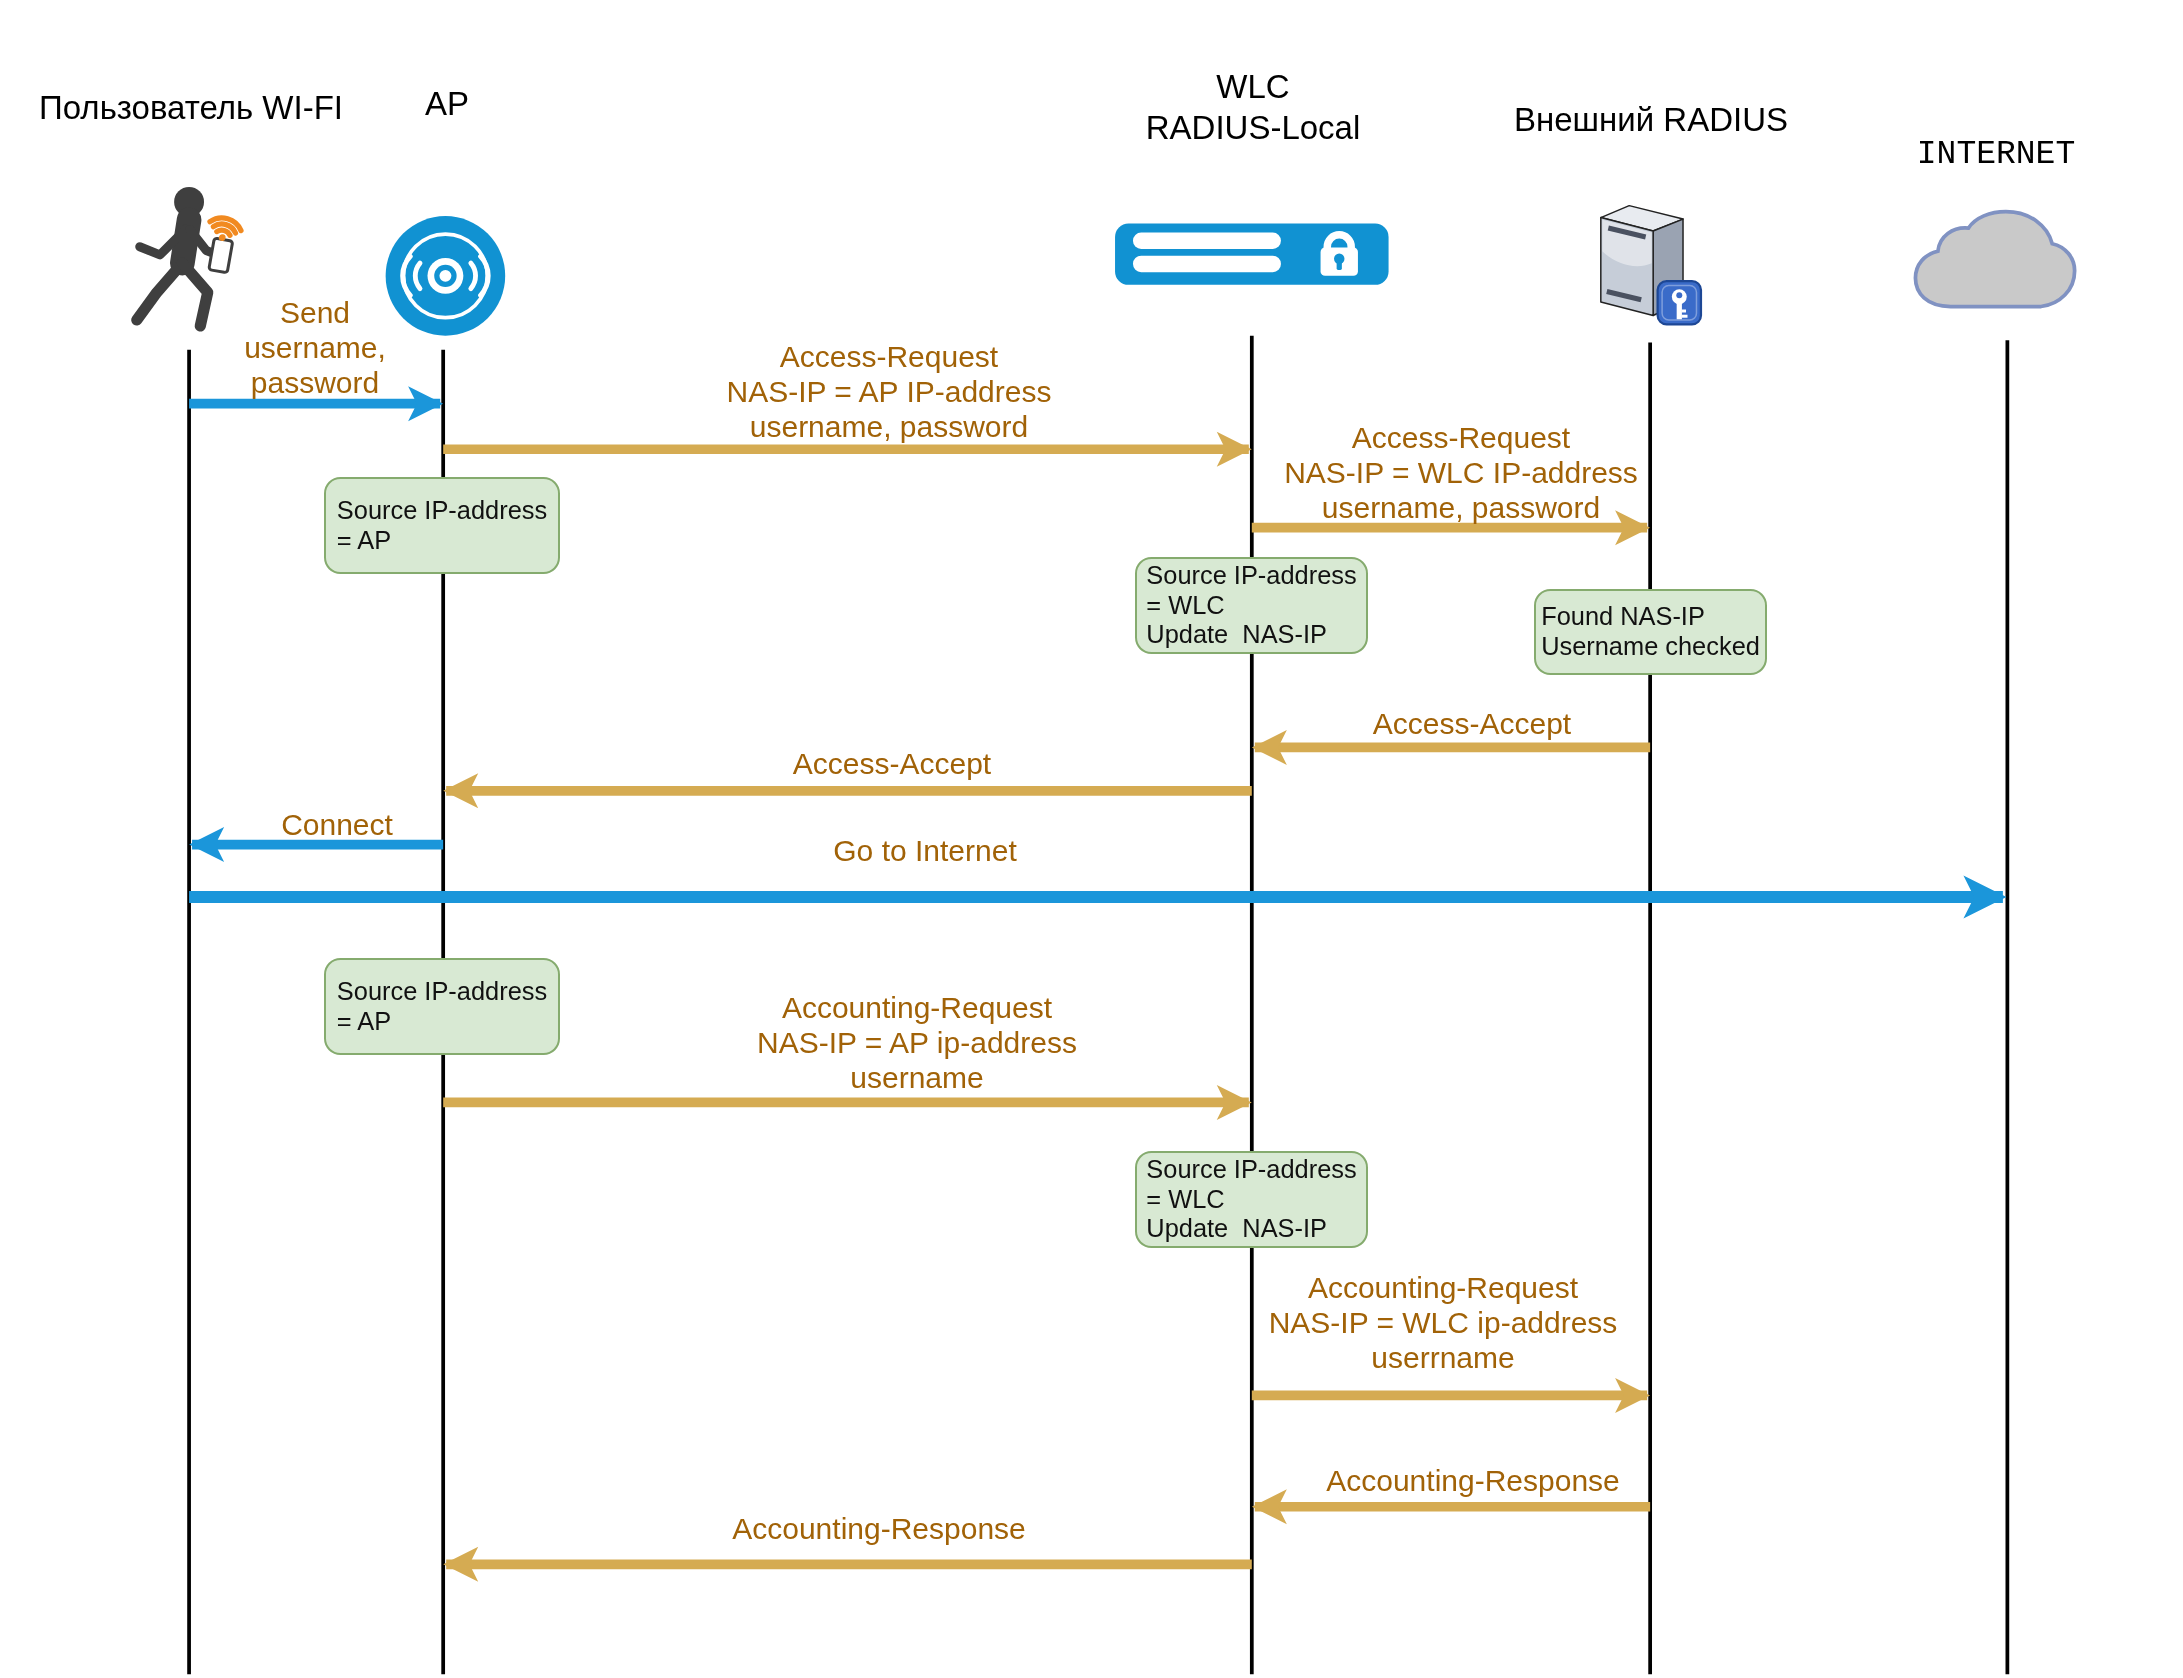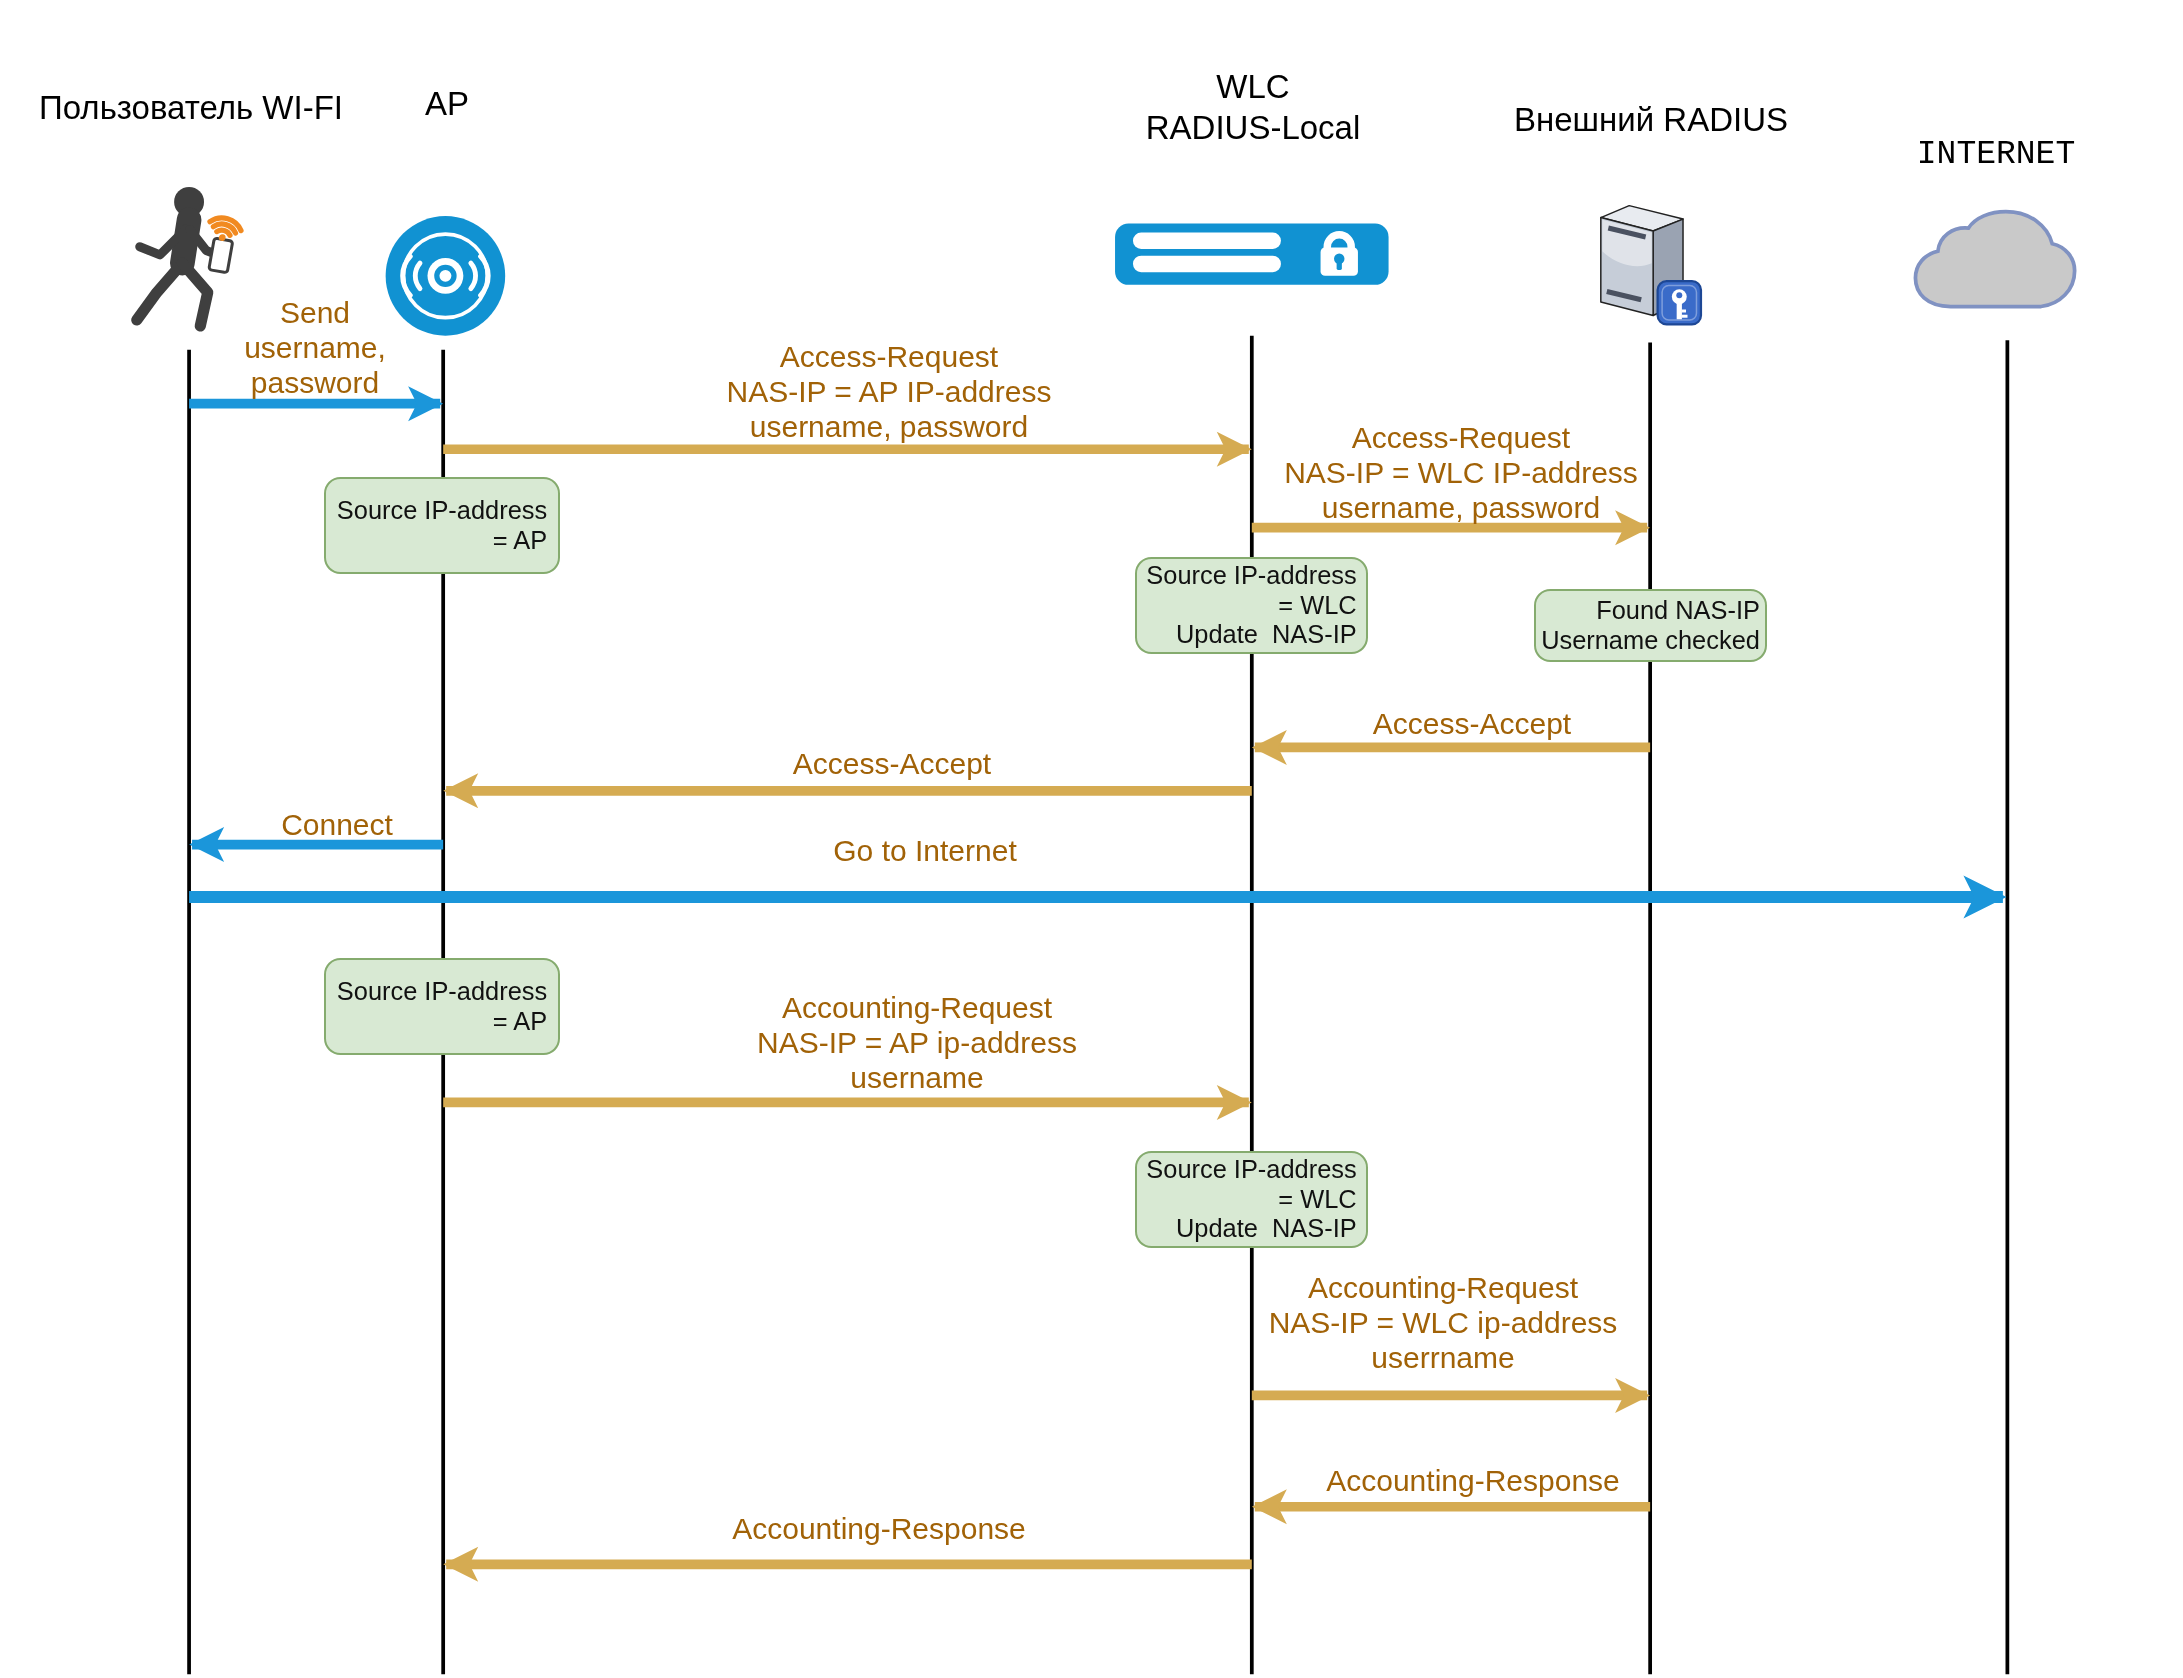--- a/index.html
+++ b/index.html
@@ -31,21 +31,21 @@
   }
   .note{
     position:absolute;
     box-sizing:border-box;
     background:var(--note_fill,#d8e9d3);
     border:2.2px solid var(--note_border,#85ab6e);
     border-radius:16.4px;
     display:flex;
     align-items:center;
     justify-content:center;
-    text-align:right;
+    text-align:left;
     font-size:25.4px;
     line-height:1.18;
     color:#111;
     white-space:pre-wrap;
   }
   .lifeline{stroke:var(--lifeline,#000);stroke-width:5;}
   .msg{fill:none;}
   .msg.wifi{stroke:var(--wifi_arrow,#1b96da);stroke-width:13;}
   .msg.wifi.wide{stroke-width:16;}
   .msg.radius{stroke:var(--radius_arrow,#d5ab52);stroke-width:13;}
@@ -187,21 +187,21 @@
 NAS-IP = WLC ip-address
 userrname</div>
   <div class="mlabel" style="left:1473px;top:1481px;">Accounting-Response</div>
   <div class="mlabel" style="left:879px;top:1529px;">Accounting-Response</div>
 
   <div class="note" style="left:324px;top:477px;width:236px;height:97px;">Source IP-address
 = AP</div>
   <div class="note" style="left:1135px;top:557px;width:233px;height:97px;">Source IP-address
 = WLC
 Update  NAS-IP</div>
-  <div class="note" style="left:1534px;top:589px;width:233px;height:73px;">Found NAS-IP
+  <div class="note" style="left:1534px;top:589px;width:233px;height:86px;">Found NAS-IP
 Username checked</div>
   <div class="note" style="left:324px;top:958px;width:236px;height:97px;">Source IP-address
 = AP</div>
   <div class="note" style="left:1135px;top:1151px;width:233px;height:97px;">Source IP-address
 = WLC
 Update  NAS-IP</div>
 
 </div>
 
 

